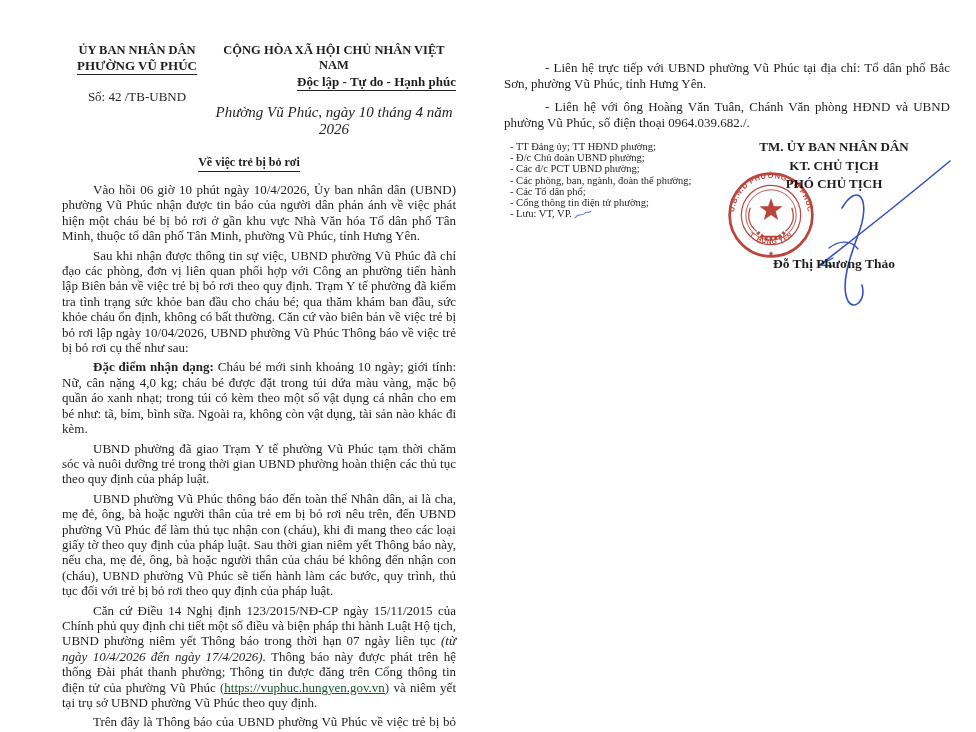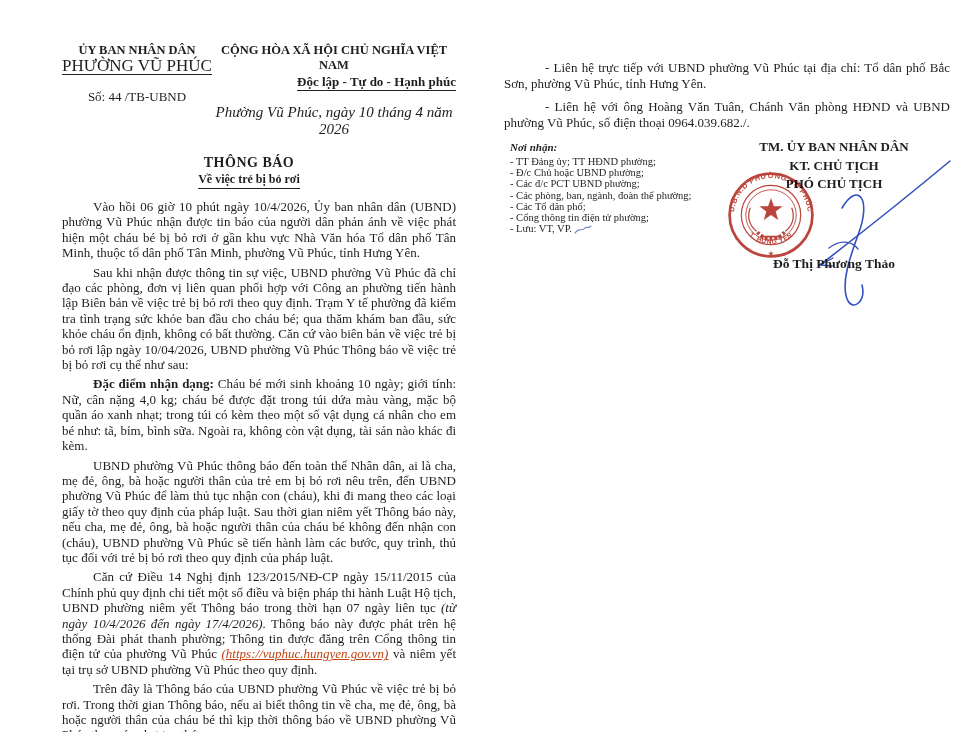--- a/index.html
+++ b/index.html
@@ -9,32 +9,32 @@
   .page1{left:62px;width:394px;}
   .page2{left:504px;width:446px;height:694px;}
   .b{font-weight:bold;margin-top:48px;}
   .i{font-style:italic;}
   .u{border-bottom:1px solid #222;padding-bottom:1px;display:inline-block;}
   
   .hdr{display:flex;padding-top:5px;}
   .hdr-left{width:150px;text-align:center;}
   .hdr-right{flex:1;text-align:center;}
   .hl1{font-size:12.5px;font-weight:bold;line-height:15px;}
-  .hl2{font-size:17px;font-weight:normal;line-height:15px;}
+  .hl2{font-size:13px;font-weight:bold;line-height:15px;}
   .nat1{font-size:12.5px;font-weight:bold;line-height:15px;}
   .nat2{font-size:13px;font-weight:bold;line-height:15px;margin-top:1px;text-align:right;}
   .doc-num{font-size:13px;margin-top:14px;}
   .date-line{font-size:15px;font-style:italic;margin-top:13px;}
   .title-block{text-align:center;margin-top:17px;transform:translateX(-10px);}
   .doc-title{font-size:14px;font-weight:bold;line-height:16px;letter-spacing:0.5px;}
   .doc-subtitle{font-size:12px;font-weight:bold;line-height:15px;margin-top:1px;}
   
   .body1{margin-top:10px;}
   .body1 p{font-size:13px;line-height:15.4px;text-align:justify;text-indent:31px;margin:0 0 4px 0;}
-  .link{color:#c2410c;text-decoration:underline;font-style:italic;cursor:pointer;}
+  .link{color:#14532d;text-decoration:underline;cursor:pointer;}
   
   .page2-pars{padding-top:22px;}
   .page2-pars p{font-size:13px;line-height:15.5px;text-align:justify;text-indent:41px;margin:0 0 8px 0;}
   .recipients{position:absolute;left:6px;top:103px;width:250px;}
   .rcpt-h{font-size:11px;font-weight:bold;font-style:italic;margin-bottom:3px;}
   .rcpt-item{font-size:10.5px;line-height:11.2px;white-space:nowrap;}
   .pen-mark{display:inline-block;vertical-align:middle;margin-left:2px;}
   .sig-head{position:absolute;left:190px;top:100px;width:280px;text-align:center;
             font-weight:bold;font-size:13px;line-height:18.5px;}
   .sig-name{position:absolute;left:190px;top:218px;width:280px;text-align:center;
@@ -47,54 +47,53 @@
 </head>
 <body>
 
 <div class="canvas">
 
   <section class="page page1">
     <div class="hdr">
       <div class="hdr-left">
         <div class="hl1">ỦY BAN NHÂN DÂN</div>
         <div class="hl2"><span class="u">PHƯỜNG VŨ PHÚC</span></div>
-        <div class="doc-num">Số: 44 /TB-UBND</div>
+        <div class="doc-num">Số: 42 /TB-UBND</div>
       </div>
       <div class="hdr-right">
-        <div class="nat1">CỘNG HÒA XÃ HỘI CHỦ NGHĨA VIỆT NAM</div>
+        <div class="nat1">CỘNG HÒA XÃ HỘI CHỦ NHÂN VIỆT NAM</div>
         <div class="nat2"><span class="u">Độc lập - Tự do - Hạnh phúc</span></div>
         <div class="date-line">Phường Vũ Phúc, ngày 10 tháng 4 năm 2026</div>
       </div>
     </div>
 
     <div class="title-block">
-      <div class="doc-title">THÔNG BÁO</div>
       <div class="doc-subtitle"><span class="u">Về việc trẻ bị bỏ rơi</span></div>
     </div>
 
     <div class="body1">
       <p>Vào hồi 06 giờ 10 phút ngày 10/4/2026, Ủy ban nhân dân (UBND) phường Vũ Phúc nhận được tin báo của người dân phản ánh về việc phát hiện một cháu bé bị bỏ rơi ở gần khu vực Nhà Văn hóa Tổ dân phố Tân Minh, thuộc tổ dân phố Tân Minh, phường Vũ Phúc, tỉnh Hưng Yên.</p>
       <p>Sau khi nhận được thông tin sự việc, UBND phường Vũ Phúc đã chỉ đạo các phòng, đơn vị liên quan phối hợp với Công an phường tiến hành lập Biên bản về việc trẻ bị bỏ rơi theo quy định. Trạm Y tế phường đã kiểm tra tình trạng sức khỏe ban đầu cho cháu bé; qua thăm khám ban đầu, sức khỏe cháu ổn định, không có bất thường. Căn cứ vào biên bản về việc trẻ bị bỏ rơi lập ngày 10/04/2026, UBND phường Vũ Phúc Thông báo về việc trẻ bị bỏ rơi cụ thể như sau:</p>
       <p><span class="b">Đặc điểm nhận dạng:</span><span> Cháu bé mới sinh khoảng 10 ngày; giới tính: Nữ, cân nặng 4,0 kg; cháu bé được đặt trong túi dứa màu vàng, mặc bộ quần áo xanh nhạt; trong túi có kèm theo một số vật dụng cá nhân cho em bé như: tã, bỉm, bình sữa. Ngoài ra, không còn vật dụng, tài sản nào khác đi kèm.</span></p>
+      <p>UBND phường đã giao Trạm Y tế phường Vũ Phúc tạm thời chăm sóc và nuôi dưỡng trẻ trong thời gian UBND phường hoàn thiện các thủ tục theo quy định của pháp luật.</p>
       <p>UBND phường Vũ Phúc thông báo đến toàn thể Nhân dân, ai là cha, mẹ đẻ, ông, bà hoặc người thân của trẻ em bị bỏ rơi nêu trên, đến UBND phường Vũ Phúc để làm thủ tục nhận con (cháu), khi đi mang theo các loại giấy tờ theo quy định của pháp luật. Sau thời gian niêm yết Thông báo này, nếu cha, mẹ đẻ, ông, bà hoặc người thân của cháu bé không đến nhận con (cháu), UBND phường Vũ Phúc sẽ tiến hành làm các bước, quy trình, thủ tục đối với trẻ bị bỏ rơi theo quy định của pháp luật.</p>
       <p><span>Căn cứ Điều 14 Nghị định 123/2015/NĐ-CP ngày 15/11/2015 của Chính phủ quy định chi tiết một số điều và biện pháp thi hành Luật Hộ tịch, UBND phường niêm yết Thông báo trong thời hạn 07 ngày liên tục </span><span class="i">(từ ngày 10/4/2026 đến ngày 17/4/2026).</span><span> Thông báo này được phát trên hệ thống Đài phát thanh phường; Thông tin được đăng trên Cổng thông tin điện tử của phường Vũ Phúc </span><a class="link">(https://vuphuc.hungyen.gov.vn)</a><span> và niêm yết tại trụ sở UBND phường Vũ Phúc theo quy định.</span></p>
       <p>Trên đây là Thông báo của UBND phường Vũ Phúc về việc trẻ bị bỏ rơi. Trong thời gian Thông báo, nếu ai biết thông tin về cha, mẹ đẻ, ông, bà hoặc người thân của cháu bé thì kịp thời thông báo về UBND phường Vũ Phúc theo các phương thức sau:</p>
     </div>
   </section>
 
   <section class="page page2">
     <div class="page2-pars">
       <p>- Liên hệ trực tiếp với UBND phường Vũ Phúc tại địa chỉ: Tổ dân phố Bắc Sơn, phường Vũ Phúc, tỉnh Hưng Yên.</p>
       <p>- Liên hệ với ông Hoàng Văn Tuân, Chánh Văn phòng HĐND và UBND phường Vũ Phúc, số điện thoại 0964.039.682./.</p>
     </div>
 
     <div class="recipients">
-      <div class="rcpt-h">Nơi nhận:</div>
       <div class="rcpt-item">- TT Đảng ủy; TT HĐND phường;</div>
-      <div class="rcpt-item">- Đ/c Chủ hoặc UBND phường;</div>
+      <div class="rcpt-item">- Đ/c Chủ đoàn UBND phường;</div>
       <div class="rcpt-item">- Các đ/c PCT UBND phường;</div>
       <div class="rcpt-item">- Các phòng, ban, ngành, đoàn thể phường;</div>
       <div class="rcpt-item">- Các Tổ dân phố;</div>
       <div class="rcpt-item">- Cổng thông tin điện tử phường;</div>
       <div class="rcpt-item"><span>- Lưu: VT, VP.</span><svg class="pen-mark" width="18" height="10" viewBox="0 0 18 10">
             <path d="M1,8 C5,2 8,7 11,3 C13,1 15,4 17,1" fill="none" stroke="#6b7fc4" stroke-width="1.1" stroke-linecap="round"></path>
           </svg></div>
     </div>
 
     <div class="sig-head">

